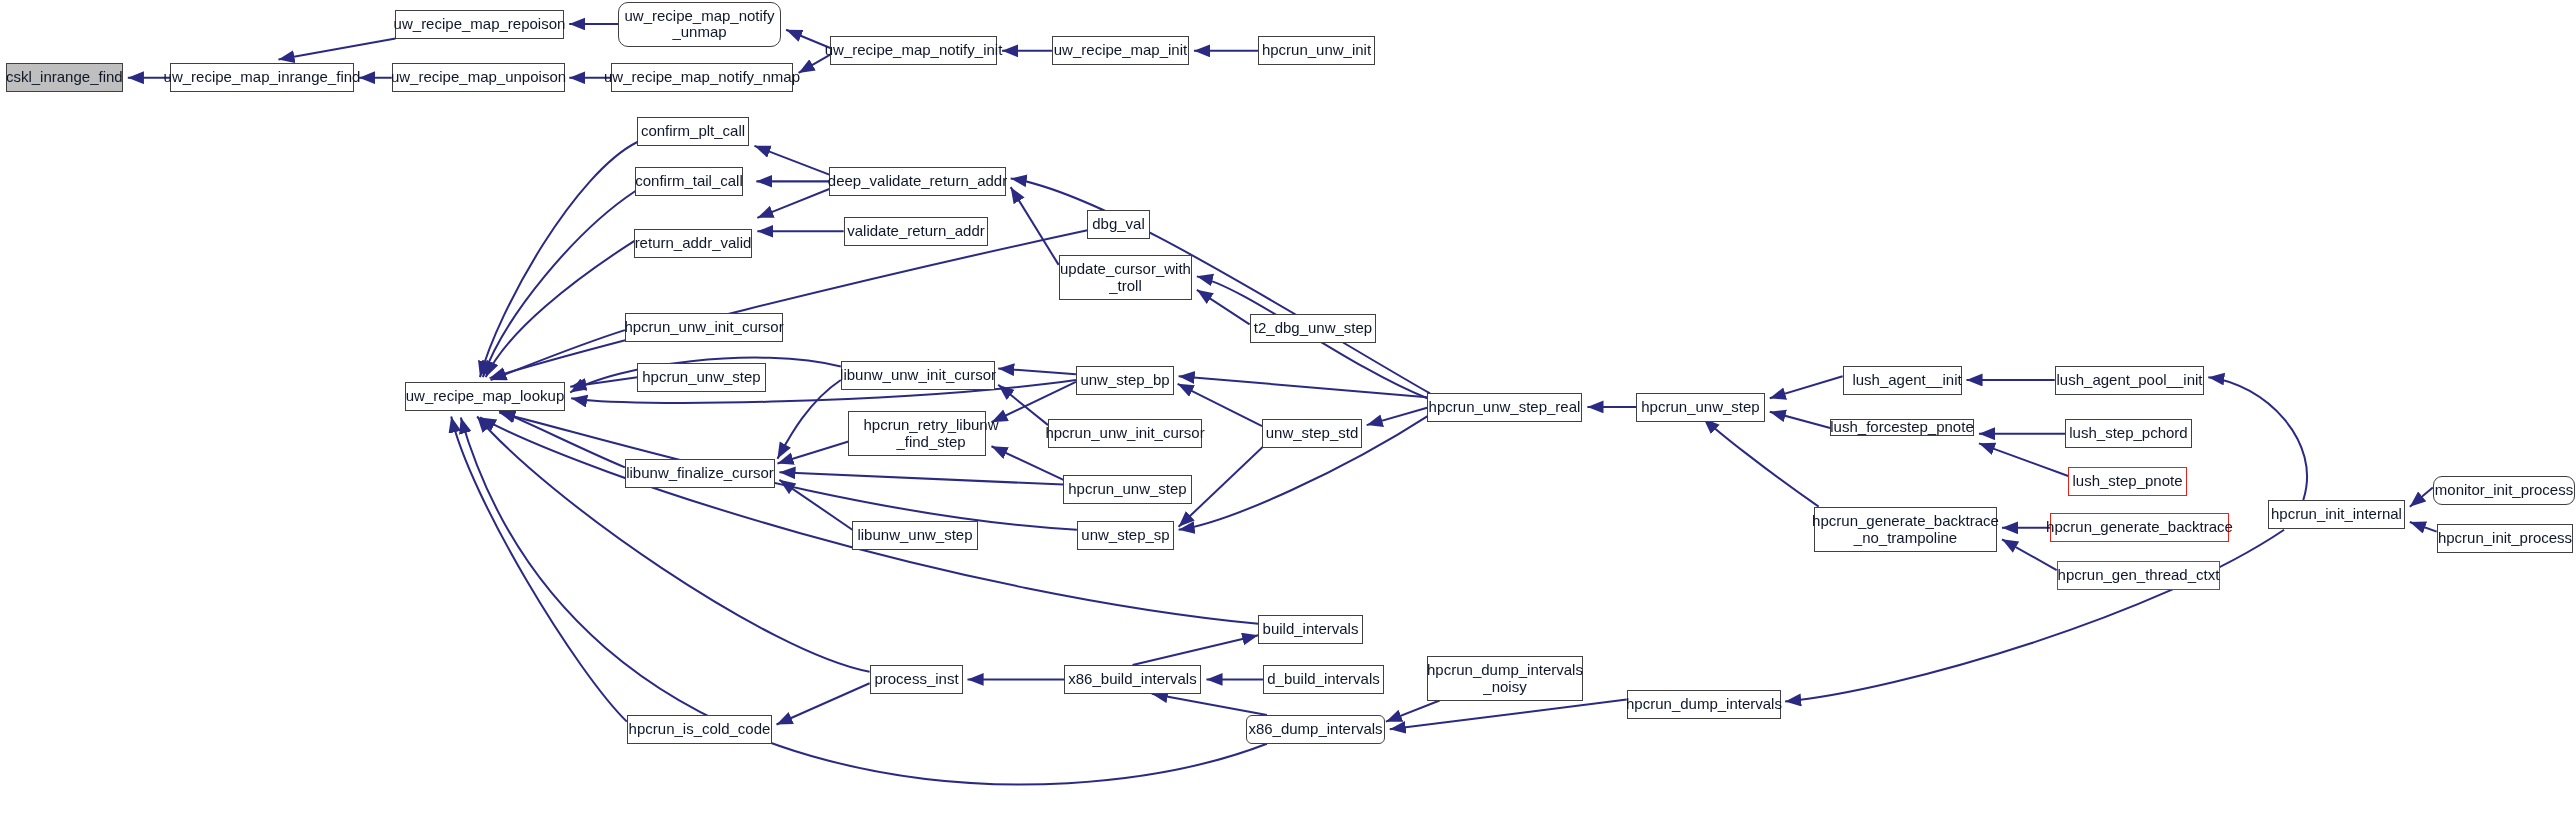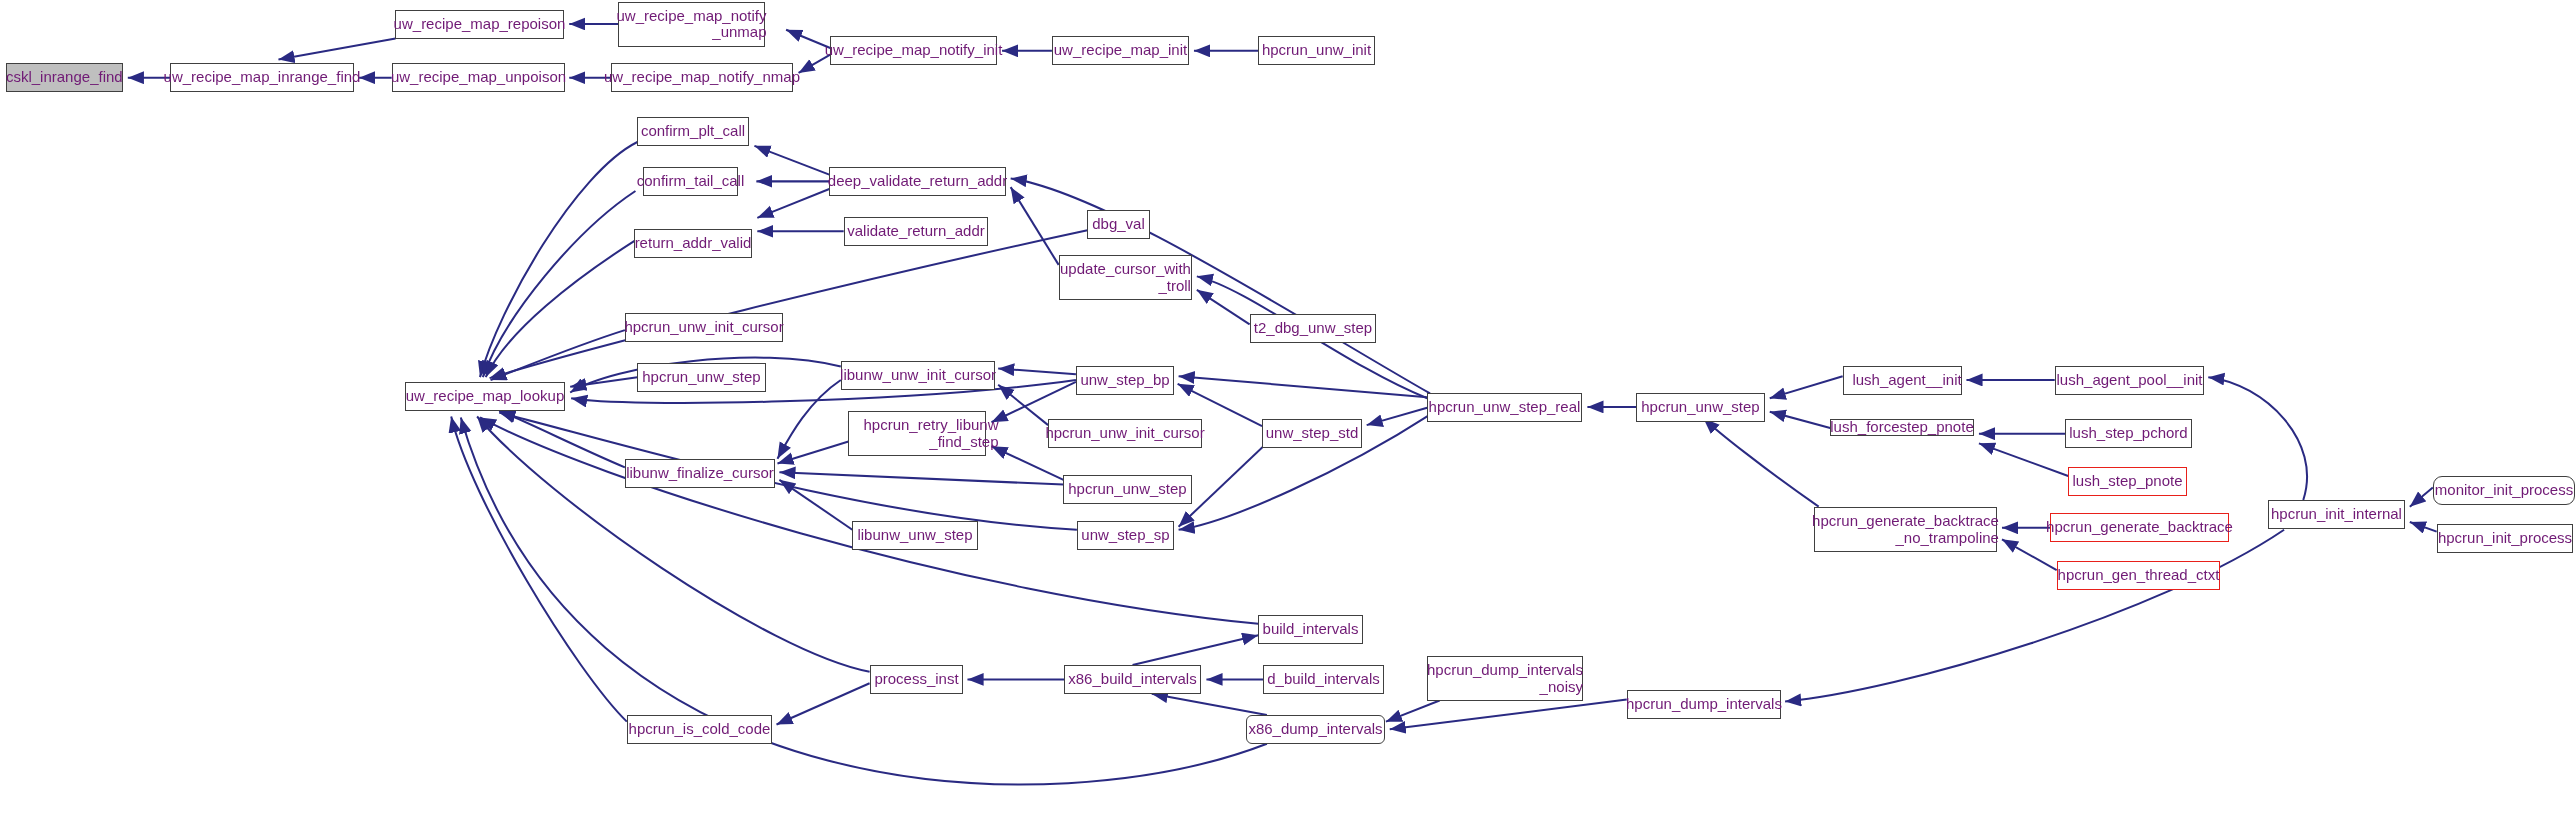--- a/index.html
+++ b/index.html
@@ -22,24 +22,24 @@
     width: 2576px;
     height: 832px;
     pointer-events: none;
   }
   .node {
     position: absolute;
     box-sizing: border-box;
     display: flex;
     align-items: center;
     justify-content: center;
-    text-align: right;
+    text-align: center;
     background: #ffffff;
     border: 1.5px solid #404040;
-    color: #701a75;
+    color: #0f172a;
     font-size: 15px;
     line-height: 1.12;
     white-space: pre;
     letter-spacing: 0px;
     z-index: 5;
   }
   .node.red {
     border-color: #e8201a;
   }
   .node.shaded {
@@ -121,28 +121,28 @@
         <path d="M 1500 730 L 1444 752" marker-end="url(#arrow)"></path>
         <path d="M 1695 729 L 1448 760" marker-end="url(#arrow)"></path>
         <path d="M 1320 775 C 1100 860 600 850 480 435" marker-end="url(#arrow)"></path>
       </g>
   </svg>
   <div id="node-layer">
       <div class="node shaded" style="left: 5.8px; top: 63px; width: 117px; height: 29px;">cskl_inrange_find</div>
       <div class="node" style="left: 170px; top: 63px; width: 184px; height: 29px;">uw_recipe_map_inrange_find</div>
       <div class="node" style="left: 395px; top: 9.6px; width: 169px; height: 29px;">uw_recipe_map_repoison</div>
       <div class="node" style="left: 392px; top: 63px; width: 173px; height: 29px;">uw_recipe_map_unpoison</div>
-      <div class="node" style="left: 618px; top: 1.9px; width: 147px; height: 45px;">uw_recipe_map_notify
+      <div class="node" style="left: 618px; top: 1.9px; width: 163px; height: 45px; border-radius: 10px;">uw_recipe_map_notify
 _unmap</div>
       <div class="node" style="left: 611px; top: 63px; width: 182px; height: 29px;">uw_recipe_map_notify_nmap</div>
       <div class="node" style="left: 830px; top: 36px; width: 167px; height: 29px;">uw_recipe_map_notify_init</div>
       <div class="node" style="left: 1052px; top: 36px; width: 137px; height: 29px;">uw_recipe_map_init</div>
       <div class="node" style="left: 1258px; top: 36px; width: 117px; height: 29px;">hpcrun_unw_init</div>
       <div class="node" style="left: 637px; top: 117px; width: 112px; height: 29px;">confirm_plt_call</div>
-      <div class="node" style="left: 635px; top: 167px; width: 95px; height: 29px; margin-left: 8px;">confirm_tail_call</div>
+      <div class="node" style="left: 635px; top: 167px; width: 108px; height: 29px;">confirm_tail_call</div>
       <div class="node" style="left: 634px; top: 217px; width: 118px; height: 29px; margin-top: 12px;">return_addr_valid</div>
       <div class="node" style="left: 829px; top: 167px; width: 177px; height: 29px;">deep_validate_return_addr</div>
       <div class="node" style="left: 844px; top: 217px; width: 144px; height: 29px;">validate_return_addr</div>
       <div class="node" style="left: 1087px; top: 210px; width: 63px; height: 29px;">dbg_val</div>
       <div class="node" style="left: 1059px; top: 255px; width: 133px; height: 45px;">update_cursor_with
 _troll</div>
       <div class="node" style="left: 1250px; top: 314px; width: 126px; height: 29px;">t2_dbg_unw_step</div>
       <div class="node" style="left: 625px; top: 313px; width: 158px; height: 29px;">hpcrun_unw_init_cursor</div>
       <div class="node" style="left: 637px; top: 363px; width: 129px; height: 29px;">hpcrun_unw_step</div>
       <div class="node" style="left: 405px; top: 382px; width: 160px; height: 29px;">uw_recipe_map_lookup</div>

